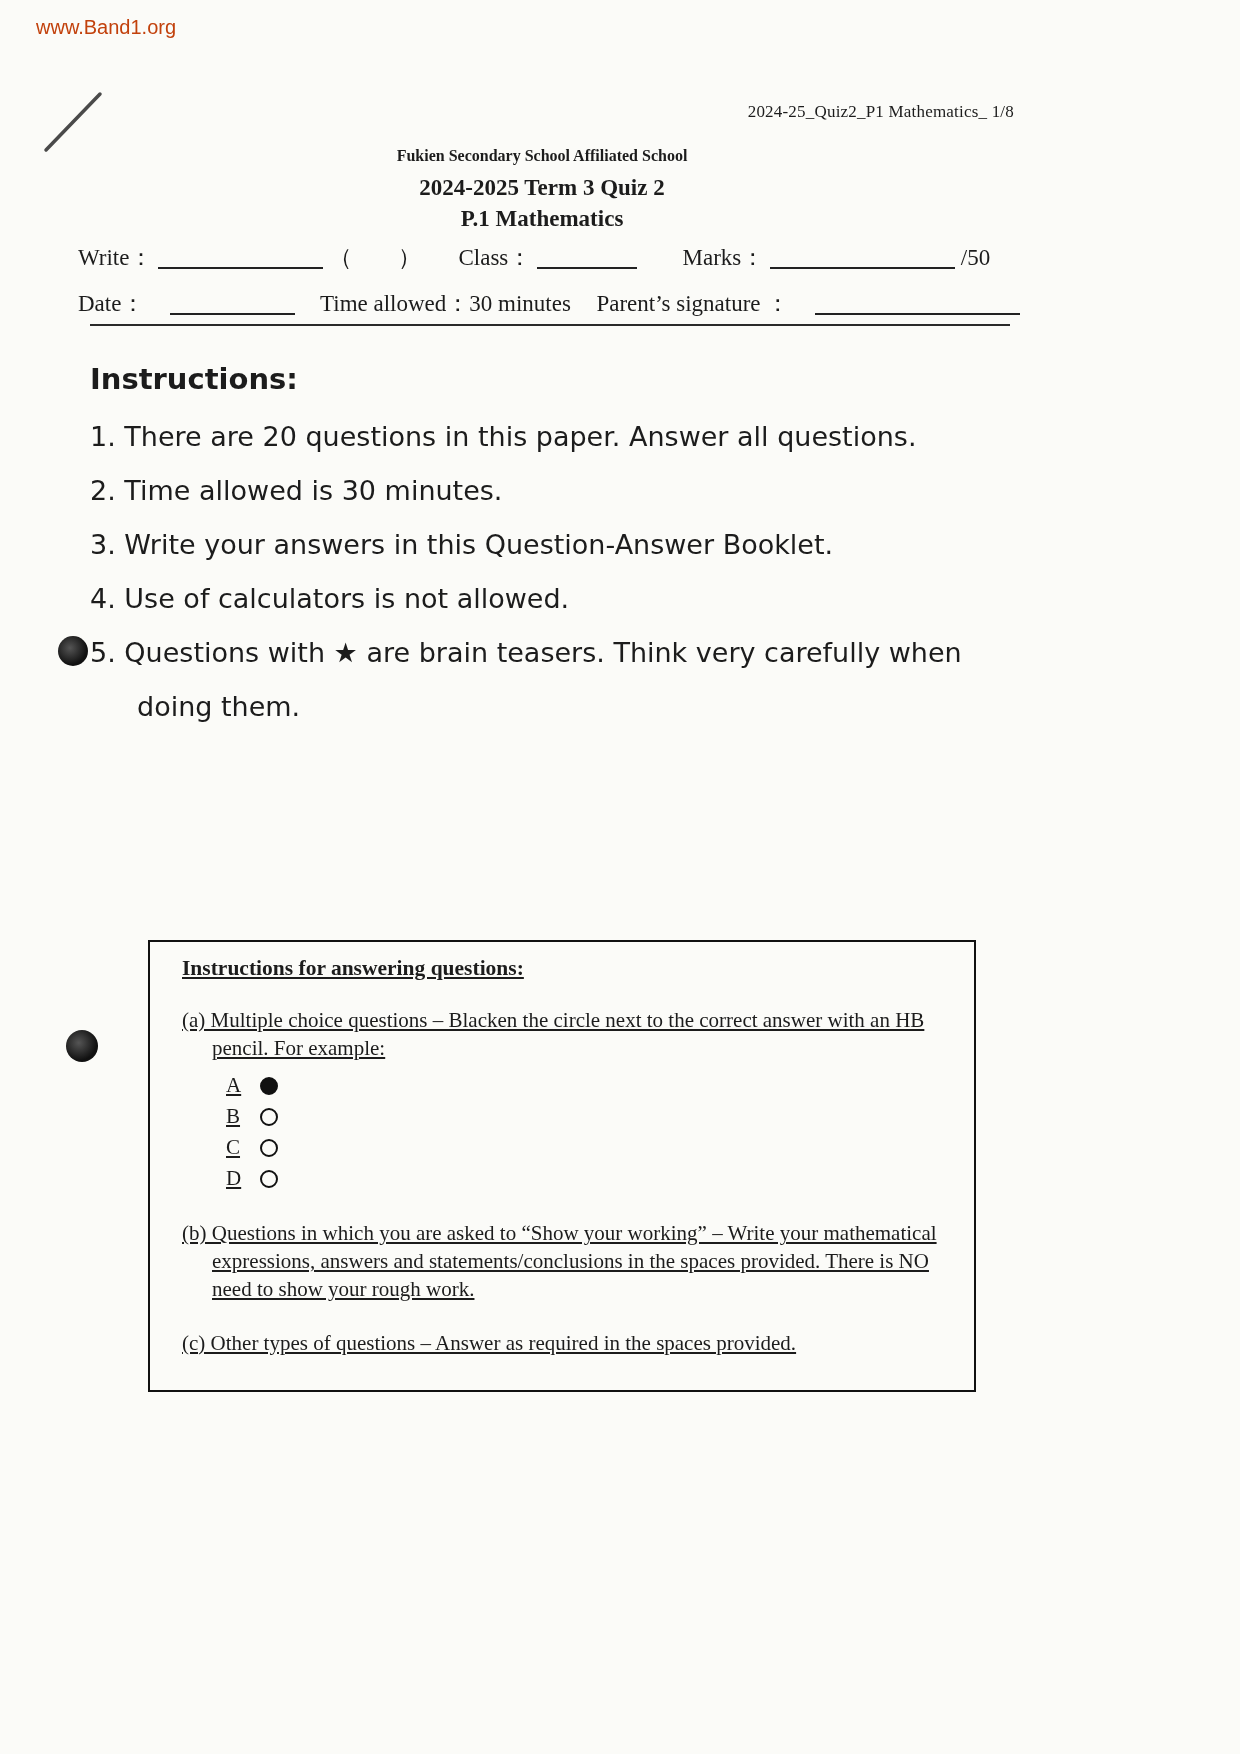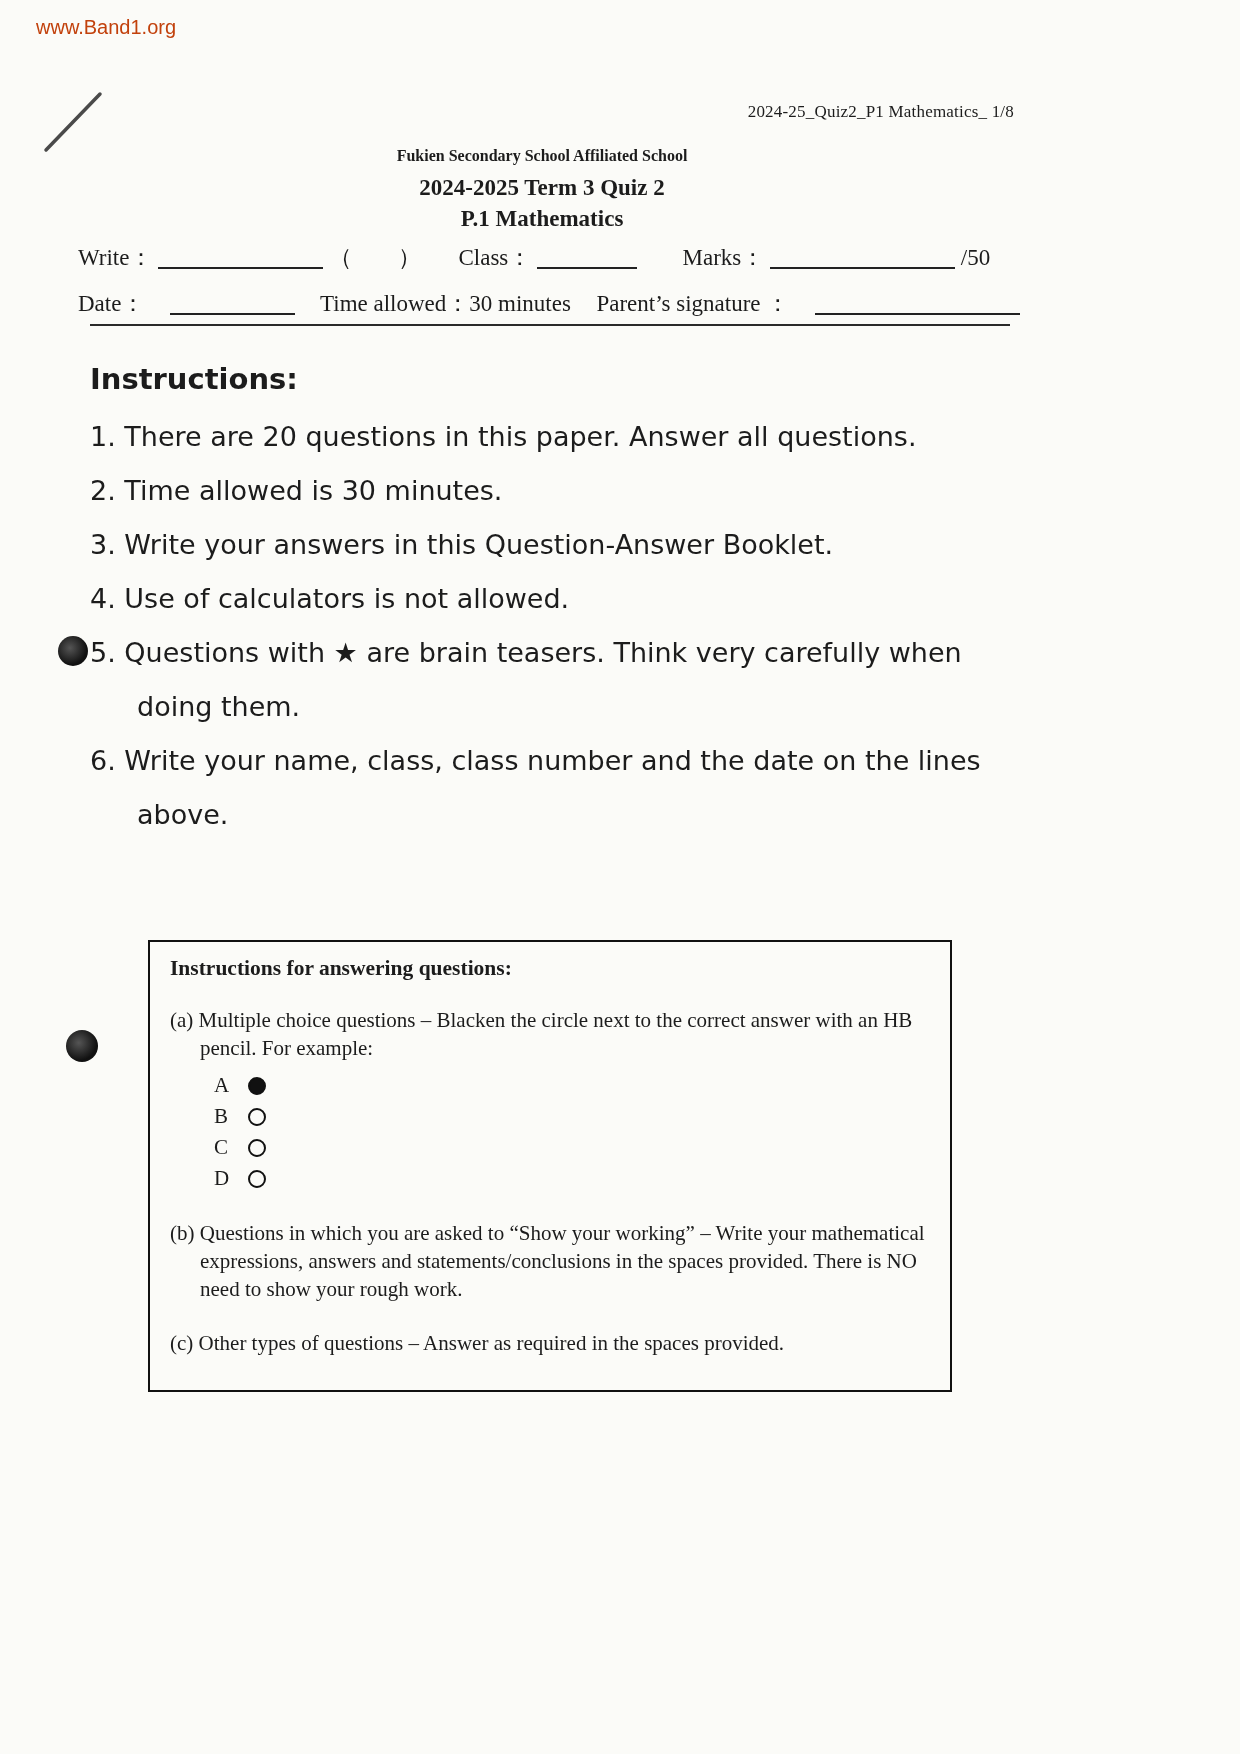--- a/index.html
+++ b/index.html
@@ -54,22 +54,23 @@
     font-size:27px;line-height:54px;
     padding-left:47px;text-indent:-47px;
   }
   
   .hole{position:absolute;border-radius:50%;background:radial-gradient(circle at 40% 40%, #555 0%, #111 65%);}
   .hole-1{left:58px;top:636px;width:30px;height:30px;}
   .hole-2{left:66px;top:1030px;width:32px;height:32px;}
   
   .answer-box{
     position:absolute;left:148px;top:940px;width:760px;height:420px;
-    border:2px solid #111;padding:14px 20px;
+    border:2px solid #111;padding:14px 32px;
     font-size:21px;
+    text-decoration:underline;
   }
   .answer-box-title{font-weight:bold;font-size:21.5px;}
   .box-para{padding-left:30px;text-indent:-30px;line-height:1.32;margin-top:26px;}
   .mc-options{margin-left:44px;margin-top:8px;}
   .mc-row{display:flex;align-items:center;height:31px;}
   .mc-label{width:34px;font-size:21px;}
   .mc-circle{
     width:18px;height:18px;border:2px solid #111;border-radius:50%;
     display:inline-block;box-sizing:border-box;
   }
@@ -119,21 +120,20 @@
 
 <div class="divider"></div>
 
 <div class="instructions">
   <div class="instructions-title">Instructions:</div>
   <div class="instr-item">1. There are 20 questions in this paper. Answer all questions.</div>
   <div class="instr-item">2. Time allowed is 30 minutes.</div>
   <div class="instr-item">3. Write your answers in this Question-Answer Booklet.</div>
   <div class="instr-item">4. Use of calculators is not allowed.</div>
   <div class="instr-item">5. Questions with ★ are brain teasers. Think very carefully when doing them.</div>
-  <div class="instr-item">6. Write your name, class, class number and the date on the lines above.</div>
 </div>
 
 <div class="hole hole-1"></div>
 <div class="hole hole-2"></div>
 
 <div class="answer-box">
   <div class="answer-box-title">Instructions for answering questions:</div>
 
   <div class="box-para">(a) Multiple choice questions – Blacken the circle next to the correct answer with an HB pencil. For example:</div>
 

